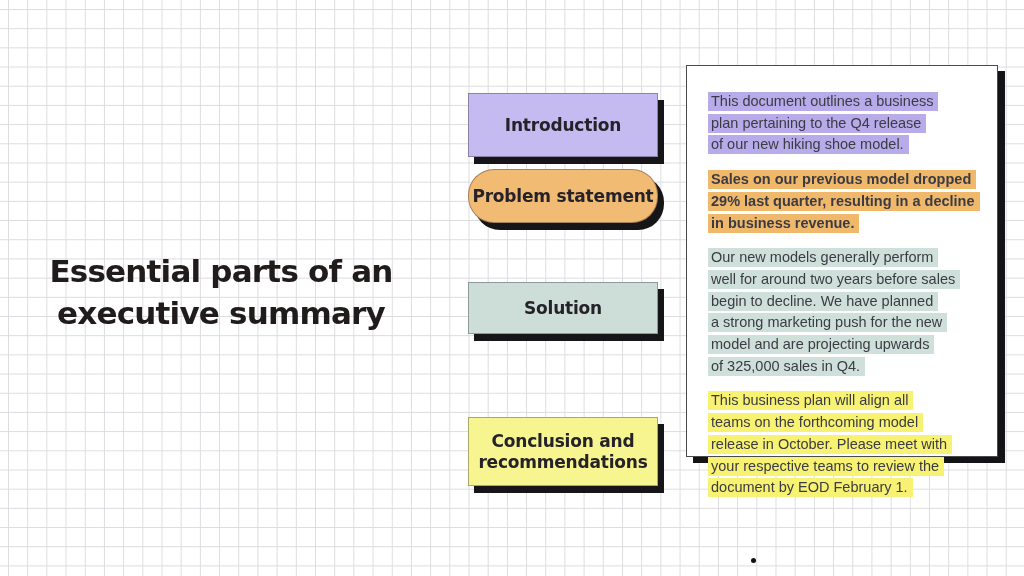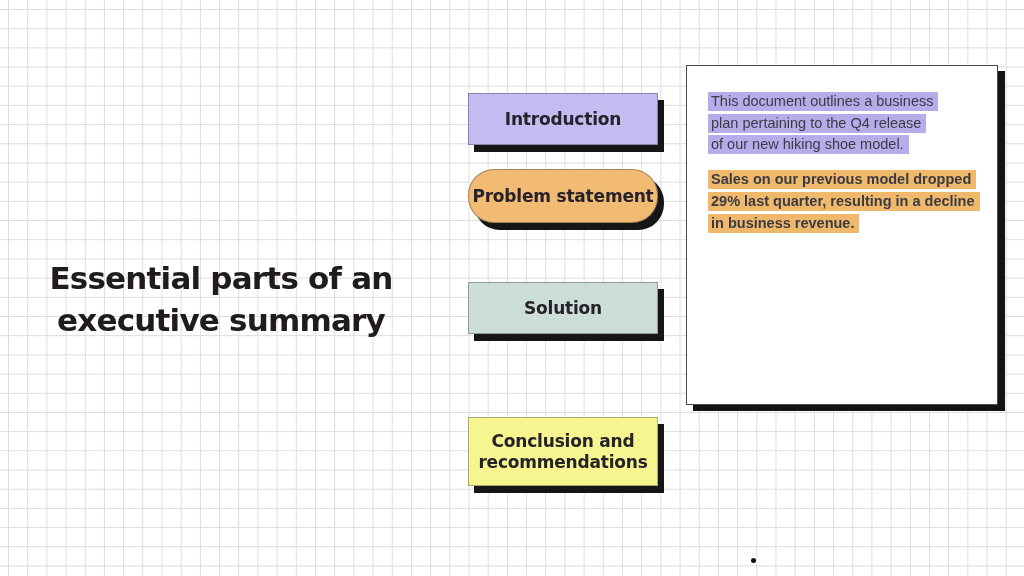--- a/index.html
+++ b/index.html
@@ -29,21 +29,20 @@
     top: 250px;
     width: 442px;
     text-align: center;
     font-family: "DejaVu Sans", "Liberation Sans", sans-serif;
     font-weight: 700;
     font-size: 31px;
     line-height: 42px;
     letter-spacing: -0.8px;
     color: #211c1c;
     white-space: pre-line;
-    margin-top: 7px;
   }
 
   
   .box {
     position: absolute;
     left: 468px;
     width: 190px;
     display: flex;
     align-items: center;
     justify-content: center;
@@ -52,32 +51,32 @@
     text-align: center;
   }
   .box-label {
     font-family: "DejaVu Sans", "Liberation Sans", sans-serif;
     font-weight: 700;
     font-size: 17px;
     line-height: 21px;
     letter-spacing: -0.2px;
     color: #26222a;
   }
-  .box-intro      { top: 93px;  height: 52px; }
+  .box-intro      { top: 93px;  height: 64px; }
   .box-problem    { top: 169px; height: 54px; }
   .box-solution   { top: 282px; height: 52px; }
   .box-conclusion { top: 405px; height: 69px; padding: 4px 10px; margin-top: 12px; }
 
   
   .card {
     position: absolute;
     left: 686px;
     top: 65px;
     width: 312px;
-    height: 340px;
+    height: 392px;
     background: #ffffff;
     border: 1.5px solid #4a4a4a;
     box-shadow: 7px 6px 0 #141416;
     padding: 25px 18px 0 21px;
   }
   .para {
     margin: 0 0 13px 0;
     font-size: 14.5px;
     line-height: 21.7px;
   }
@@ -128,17 +127,32 @@
     <p class="para">
       <span class="hl" style="background-color: rgb(183, 172, 233);">This document outlines a business
 plan pertaining to the Q4 release
 of our new hiking shoe model.</span>
     </p>
     <p class="para">
       <span class="hl" style="background-color: rgb(240, 184, 107); font-weight: bold;">Sales on our previous model dropped
 29% last quarter, resulting in a decline
 in business revenue.</span>
     </p>
+    <p class="para">
+      <span class="hl" style="background-color: rgb(207, 224, 218);">Our new models generally perform
+well for around two years before sales
+begin to decline. We have planned
+a strong marketing push for the new
+model and are projecting upwards
+of 325,000 sales in Q4.</span>
+    </p>
+    <p class="para">
+      <span class="hl" style="background-color: rgb(248, 242, 115);">This business plan will align all
+teams on the forthcoming model
+release in October. Please meet with
+your respective teams to review the
+document by EOD February 1.</span>
+    </p>
   </div>
 
   <div class="dot"></div>
 
 </div>
 
 </body></html>

